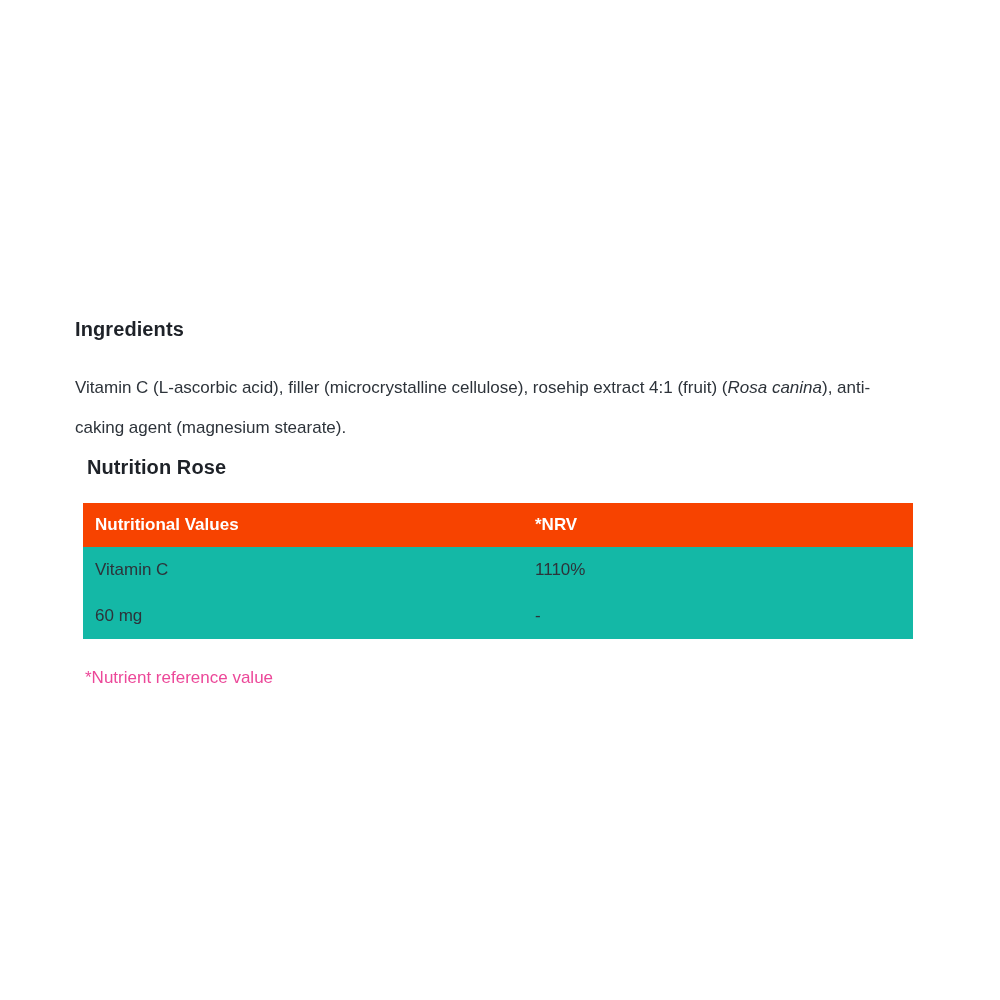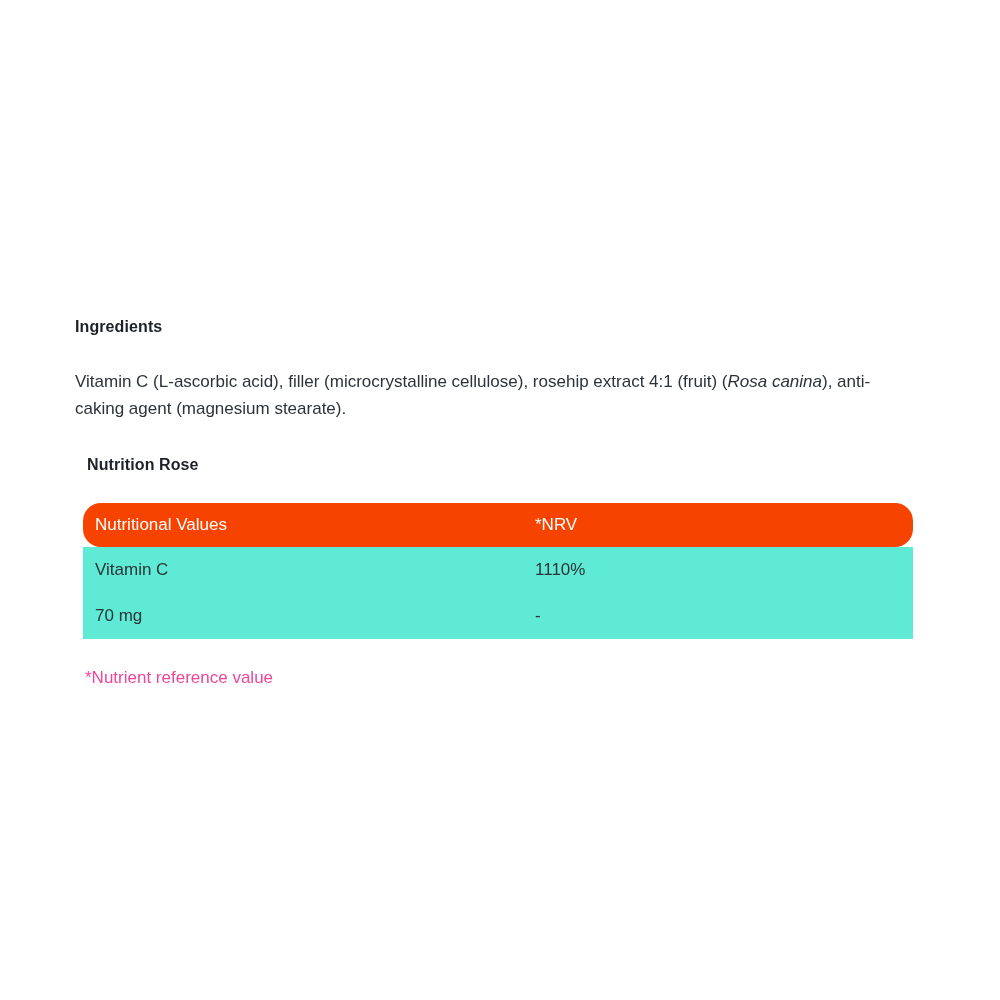--- a/index.html
+++ b/index.html
@@ -5,37 +5,37 @@
   * { margin: 0; padding: 0; box-sizing: border-box; }
   html, body { width: 1000px; height: 1000px; }
   body {
     background: #ffffff;
     font-family: "Liberation Sans", "DejaVu Sans", sans-serif;
     color: #2d333a;
     position: relative;
     overflow: hidden;
   }
   .section-heading {
-    font-size: 16px;
+    font-size: 20px;
     font-weight: 700;
     color: #1e2228;
     letter-spacing: 0.1px;
   }
   #ingredients-heading {
     position: absolute;
     left: 75px;
     top: 318px;
   }
   #ingredients-paragraph {
     position: absolute;
     left: 75px;
     top: 368px;
     width: 840px;
     font-size: 17px;
-    line-height: 27px;
+    line-height: 40px;
     color: #2d333a;
   }
   #nutrition-heading {
     position: absolute;
     left: 87px;
     top: 456px;
   }
   #nutrition-table {
     position: absolute;
     left: 83px;
@@ -44,29 +44,28 @@
   }
   .t-row {
     display: grid;
     grid-template-columns: 440px 273px 1fr;
     align-items: center;
     padding-left: 12px;
   }
   .t-header {
     height: 44px;
     color: #ffffff;
-    font-weight: 400;
+    font-weight: 700;
     font-size: 17px;
-    border-radius: 18px;
   }
   .t-body-row {
     height: 46px;
     font-size: 17px;
     color: #2d333a;
-    background: #5eead4;
+    background: #14b8a6;
   }
   .italic { font-style: italic; }
   #table-footnote {
     position: absolute;
     left: 85px;
     top: 668px;
     font-size: 17px;
     color: #ec4899;
   }
 </style>
@@ -85,19 +84,19 @@
     <div>Nutritional Values</div>
     <div>*NRV</div>
   </div>
 
   <div class="t-row t-body-row">
     <div><span>Vitamin C</span><span class="italic"></span></div>
     <div>1110%</div>
   </div>
 
   <div class="t-row t-body-row">
-    <div>70 mg</div>
+    <div>60 mg</div>
     <div>-</div>
   </div>
 
 </div>
 
 <div id="table-footnote">*Nutrient reference value</div>
 
 </body></html>

